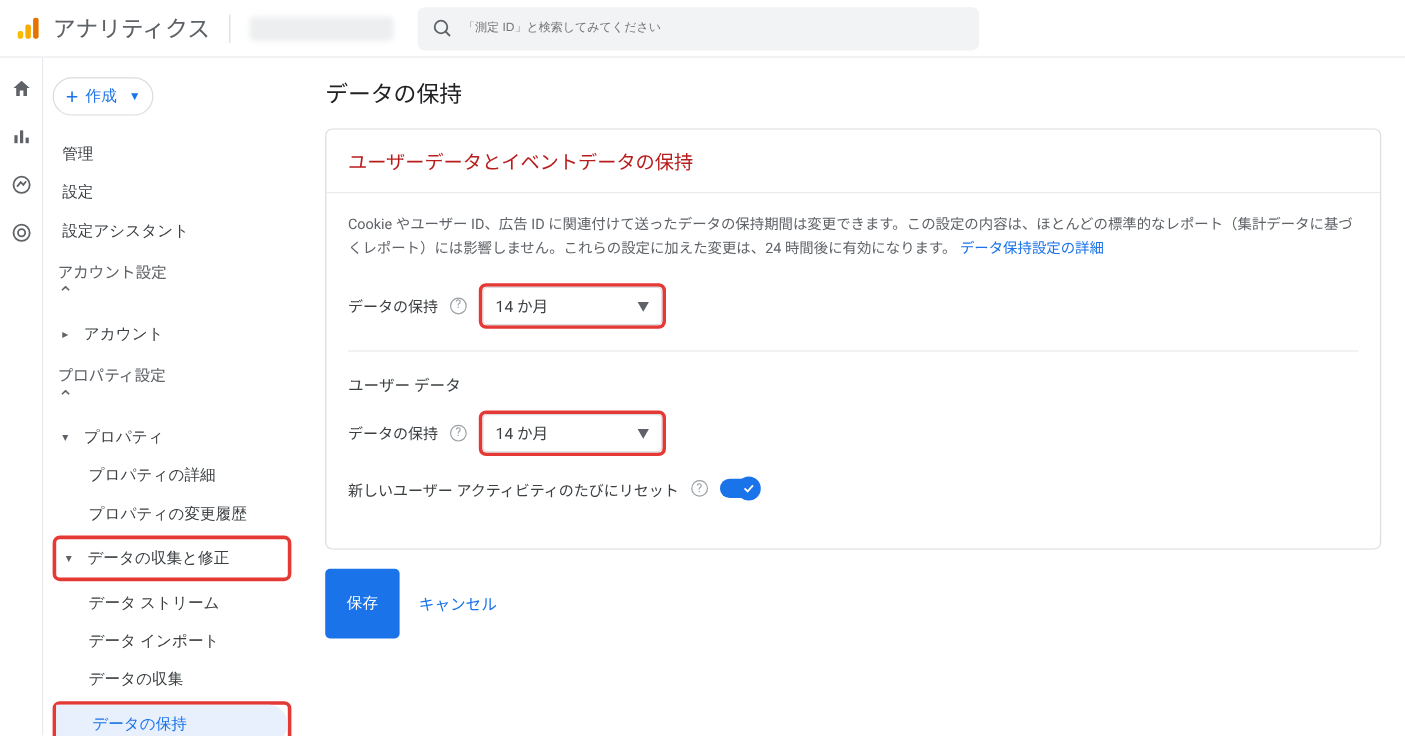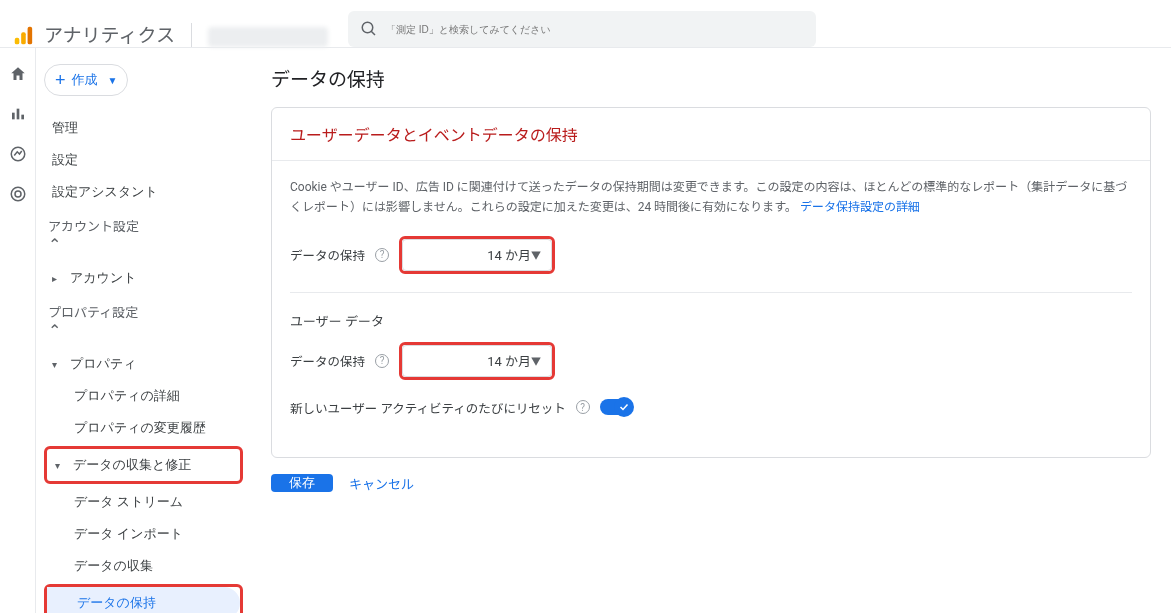--- a/index.html
+++ b/index.html
@@ -1,17 +1,17 @@
 <!DOCTYPE html>
 <html><head>
 <meta charset="utf-8">
 <style>
   * { box-sizing: border-box; margin: 0; padding: 0; }
   body { font-family: "Roboto", "Noto Sans JP", Arial, sans-serif; font-size: 13px; color: #3c4043; background: #fff; width: 1171px; height: 613px; overflow: hidden; }
-  .header { display: flex; align-items: flex-end; height: 48px; padding: 0 12px; border-bottom: 1px solid #e8eaed; }
+  .header { display: flex; align-items: center; height: 48px; padding: 0 12px; border-bottom: 1px solid #e8eaed; }
   .logo-icon { width: 22px; height: 22px; margin-right: 10px; position: relative; }
   .logo-icon svg { width: 22px; height: 22px; }
   .app-title { font-size: 19px; color: #5f6368; }
   .divider-v { width: 1px; height: 24px; background: #dadce0; margin: 0 16px; }
   .breadcrumb-blur { width: 120px; height: 20px; background: #eceef0; filter: blur(2px); border-radius: 4px; }
   .search-wrap { margin-left: 20px; background: #f1f3f4; border-radius: 6px; display: flex; align-items: center; height: 36px; width: 468px; padding: 0 12px; }
   .search-wrap .sicon { color: #5f6368; margin-right: 8px; display:flex; }
   .search-wrap input { border:none; background:transparent; outline:none; font-size:10px; color:#5f6368; width:100%; }
   .layout { display: flex; height: calc(613px - 48px); }
   .rail { width: 36px; border-right: 1px solid #e8eaed; display: flex; flex-direction: column; align-items: center; padding-top: 16px; gap: 20px; color:#5f6368; }
@@ -33,27 +33,27 @@
   .card { border:1px solid #dadce0; border-radius:6px; background:#fff; margin-bottom:16px; }
   .card-header { padding: 14px 18px; border-bottom:1px solid #e8eaed; font-size:16px; color:#b91c1c;}
   .card-body { padding: 16px 18px 22px 18px; }
   .desc { font-size:12px; color:#5f6368; line-height:1.7; margin-bottom: 18px; }
   .desc a { color:#1a73e8; text-decoration:none; }
   .section-label { font-size:13px; color:#3c4043; margin: 10px 0 12px 0; }
   .row { display:flex; align-items:center; gap:10px; margin-bottom:18px; }
   .row-label { font-size:12.5px; color:#3c4043; }
   .help { width:14px; height:14px; border-radius:50%; border:1px solid #9aa0a6; color:#9aa0a6; font-size:10px; display:inline-flex; align-items:center; justify-content:center; cursor:pointer; }
   .select-wrap { border: 3px solid #e53935; border-radius: 6px; padding: 0px; }
-  .select-inner { border:1px solid #dadce0; border-radius:4px; height:32px; width:150px; display:flex; align-items:center; justify-content:flex-end; padding: 0 10px; font-size:13px; color:#3c4043; background:#fff; cursor:pointer; }
+  .select-inner { border:1px solid #dadce0; border-radius:4px; height:32px; width:150px; display:flex; align-items:center; justify-content:space-between; padding: 0 10px; font-size:13px; color:#3c4043; background:#fff; cursor:pointer; }
   .hr { border:none; border-top:1px solid #e8eaed; margin: 6px 0 18px 0;}
   .toggle { width:32px; height:16px; border-radius:10px; background:#1a73e8; position:relative; cursor:pointer; display:inline-block; }
   .toggle .knob { position:absolute; right:-2px; top:-2px; width:20px; height:20px; border-radius:50%; background:#1a73e8; display:flex; align-items:center; justify-content:center; }
   .toggle .knob svg{ stroke:#fff; }
   .actions { display:flex; gap:16px; align-items:center; }
-  .btn-primary { background:#1a73e8; color:#fff; border:none; border-radius:4px; padding:0 18px; font-size:13px; cursor:pointer; }
+  .btn-primary { background:#1a73e8; color:#fff; border:none; border-radius:4px; padding:20px 18px; font-size:13px; cursor:pointer; }
   .btn-link { color:#1a73e8; font-size:13px; cursor:pointer; }
 </style>
 </head>
 <body>
 
 <div class="header">
   <span class="logo-icon">
     <svg viewBox="0 0 24 24">
         <rect x="3" y="14" width="5" height="7" fill="#fbbc04" rx="2"></rect>
         <rect x="10" y="8" width="5" height="13" fill="#f9ab00" rx="2"></rect>

